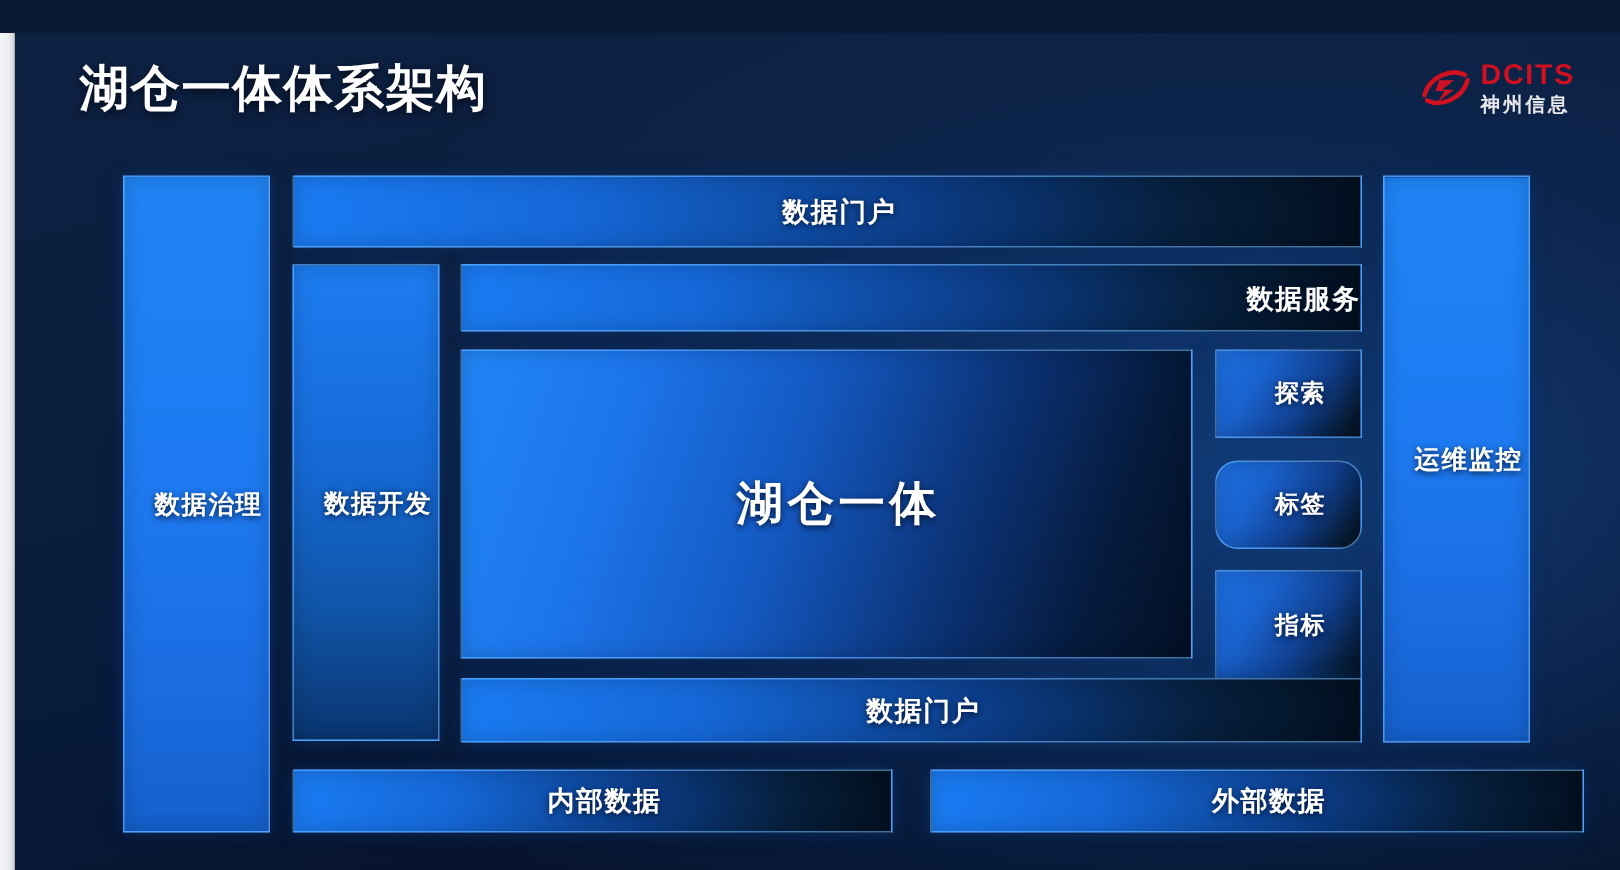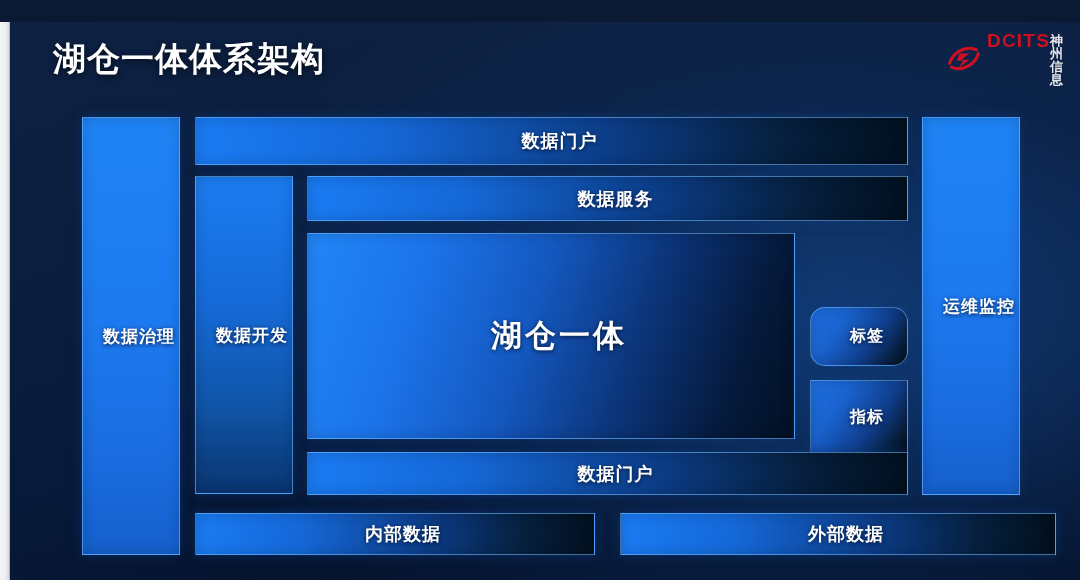--- a/index.html
+++ b/index.html
@@ -39,21 +39,21 @@
   }
   #logo {
     position: absolute;
     right: 18px; top: 12px;
     width: 116px; height: 48px;
     display: flex;
     align-items: center;
     gap: 5px;
   }
   #logo-mark { width: 36px; height: 36px; flex: 0 0 36px; }
-  #logo-text { display: flex; flex-direction: row; line-height: 1; }
+  #logo-text { display: flex; flex-direction: column; line-height: 1; }
   #logo-en {
     color: #cf1020;
     font-size: 19px;
     font-weight: bold;
     letter-spacing: 1.2px;
   }
   #logo-cn {
     color: #e8e8ec;
     font-size: 13px;
     font-weight: bold;
@@ -121,28 +121,31 @@
   </div>
 
   <div class="blk g-v" style="left:82px; top:95px; width:98px; height:438px;">
     <span class="label fs17">数据治理</span>
   </div>
 
   <div class="blk g-h" style="left:195px; top:95px; width:713px; height:48px;">
     <span class="label fs18">数据门户</span>
   </div>
 
-  <div class="blk g-h" style="left:307px; top:154px; width:601px; height:45px;">
+  <div class="blk g-h" style="left:307px; top:154px; width:601px; height:45px;justify-content:flex-end;">
     <span class="label fs18">数据服务</span>
   </div>
 
   <div class="blk g-core" style="left:307px; top:211px; width:488px; height:206px;">
     <span class="label fs30">湖仓一体</span>
   </div>
 
+  <div class="blk g-sm" style="left:810px; top:211px; width:98px; height:59px;">
+    <span class="label fs16">探索</span>
+  </div>
   <div class="blk g-sm" style="left:810px; top:285px; width:98px; height:59px;border-radius:15px;">
     <span class="label fs16">标签</span>
   </div>
   <div class="blk g-sm" style="left:810px; top:358px; width:98px; height:75px;">
     <span class="label fs16">指标</span>
   </div>
 
   <div class="blk g-h" style="left:307px; top:430px; width:601px; height:43px;">
     <span class="label fs18">数据门户</span>
   </div>

